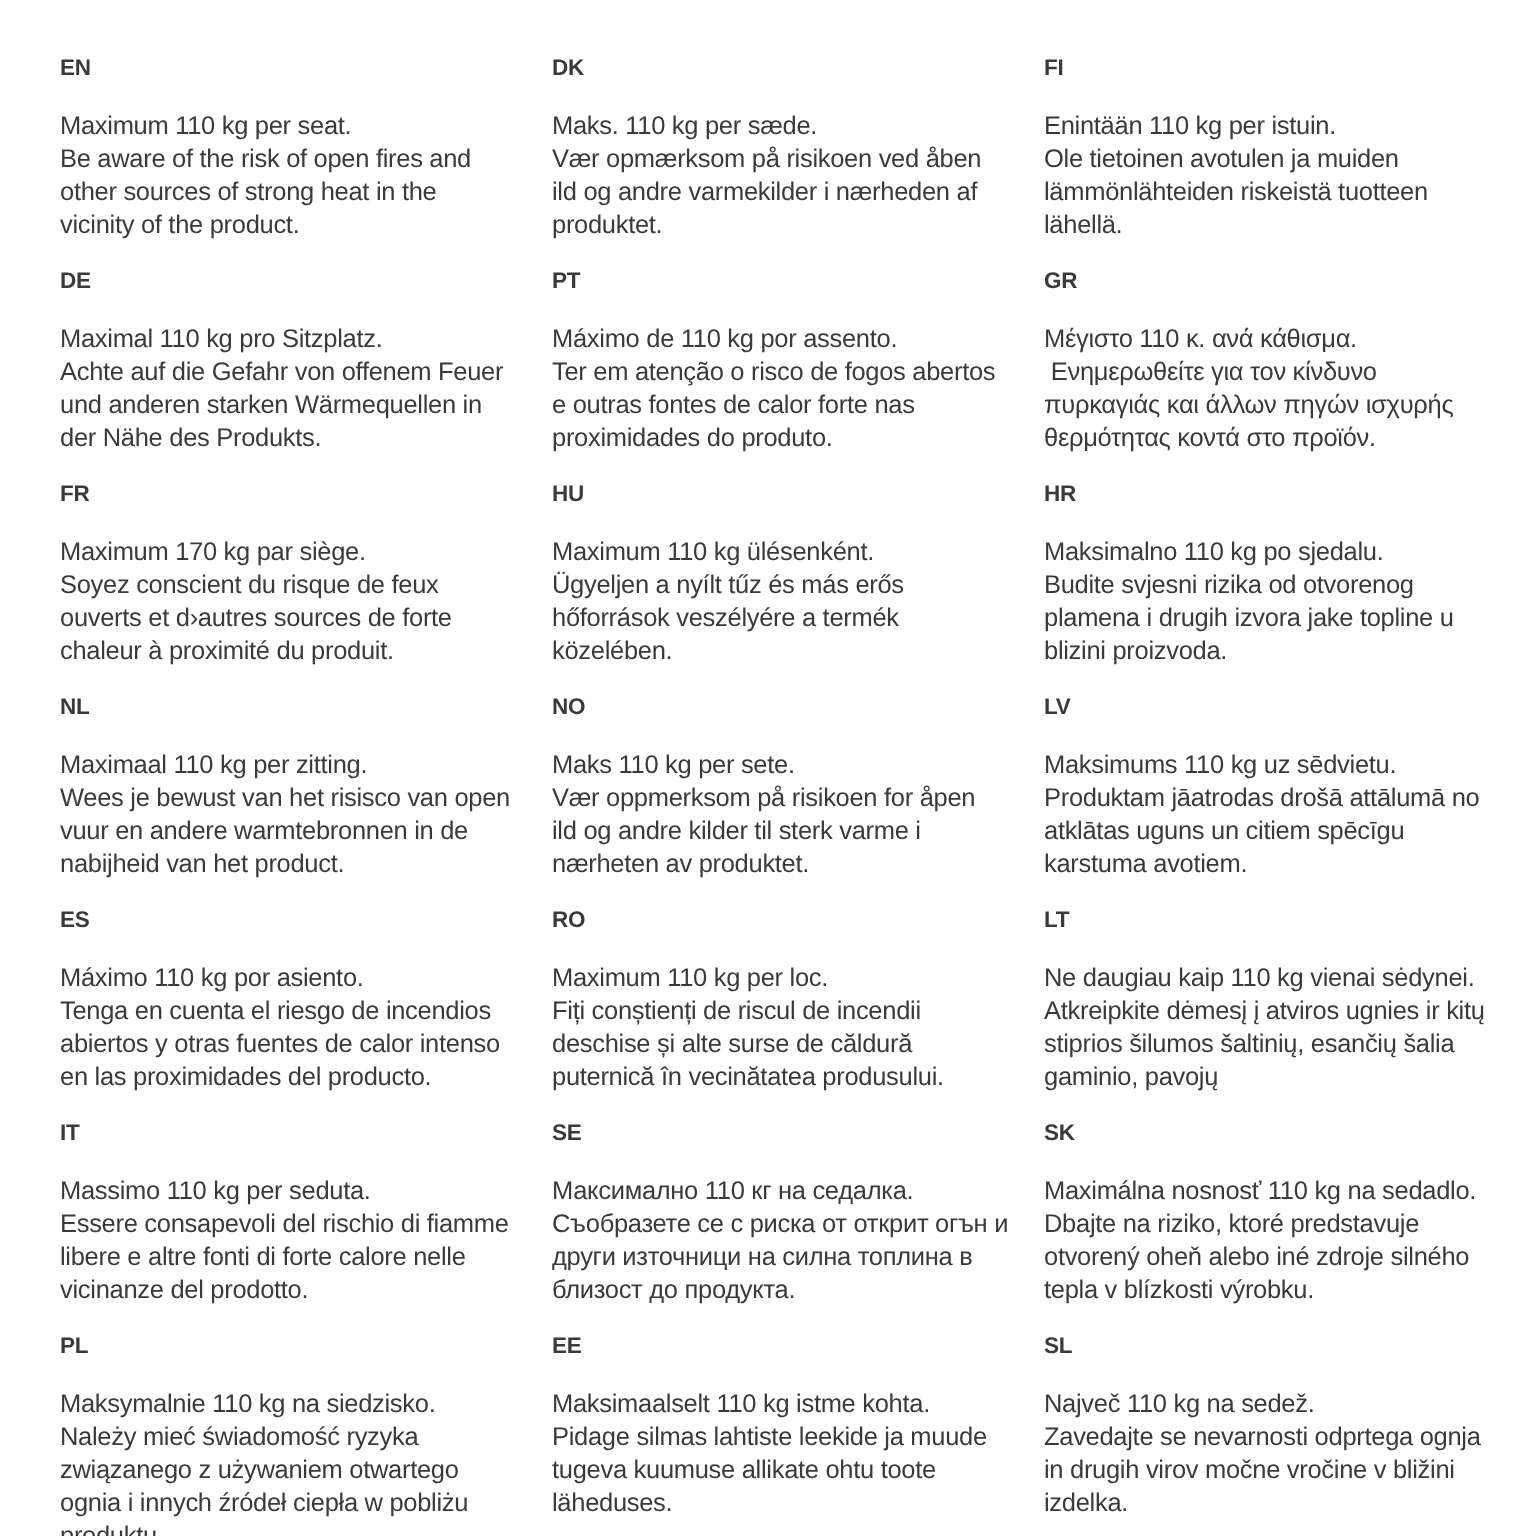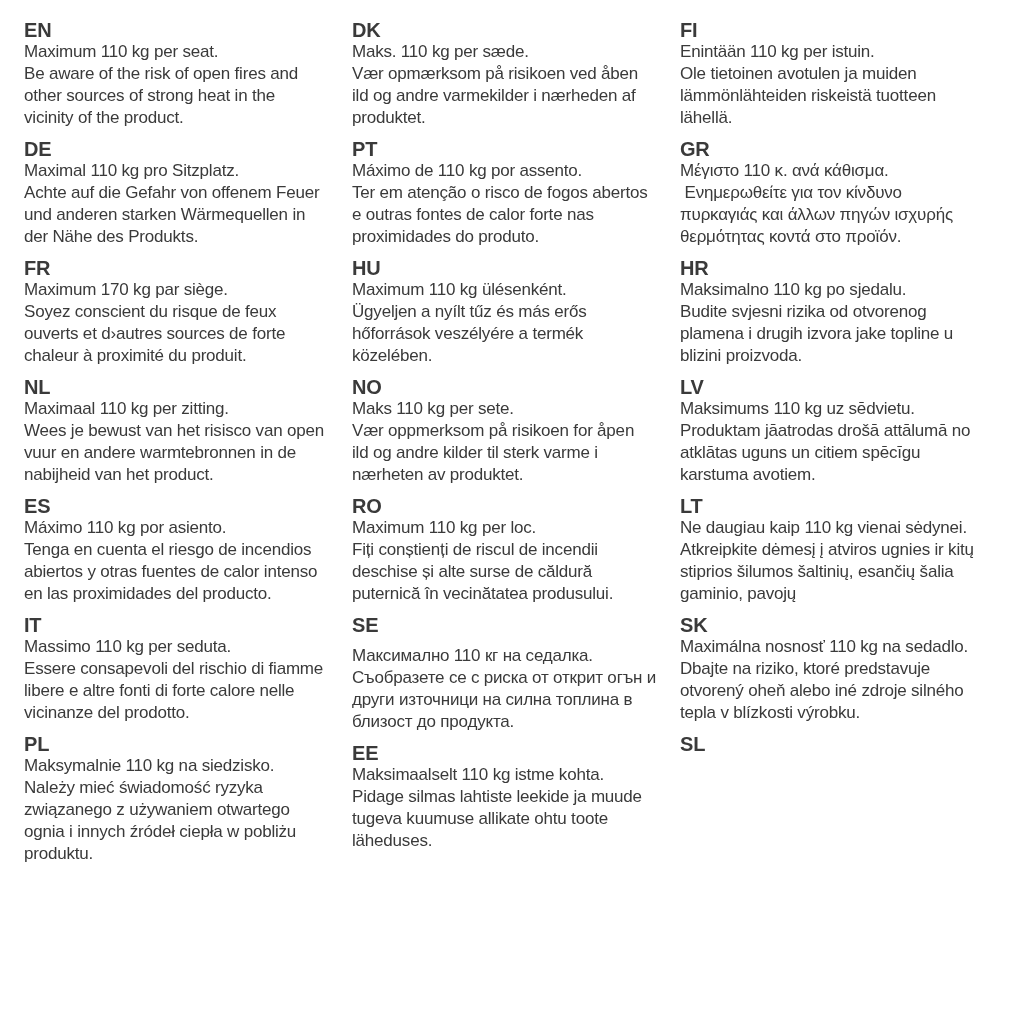--- a/index.html
+++ b/index.html
@@ -26,31 +26,31 @@
   }
   .column {
     display: block;
     min-width: 0;
     overflow: visible;
   }
   .lang-block {
     margin: 0 0 9px 0;
   }
   .lang-code {
-    font-size: 20px;
+    font-size: 15px;
     line-height: 22px;
     font-weight: bold;
-    margin: 0;
+    margin: 16px;
     letter-spacing: -0.2px;
     white-space: pre;
   }
   .block-text {
     font-size: 17px;
     line-height: 22px;
-    margin: 0;
+    margin: 16px;
     letter-spacing: -0.2px;
     white-space: pre;
   }
 </style>
 </head>
 <body>
 
 <div class="sheet">
   <div class="column">
       <section class="lang-block">
@@ -195,15 +195,19 @@
   </section>
       <section class="lang-block">
     <h2 class="lang-code">SK</h2>
     <p class="block-text">Maximálna nosnosť 110 kg na sedadlo.
 Dbajte na riziko, ktoré predstavuje
 otvorený oheň alebo iné zdroje silného
 tepla v blízkosti výrobku.</p>
   </section>
       <section class="lang-block">
     <h2 class="lang-code">SL</h2>
+    <p class="block-text">Največ 110 kg na sedež.
+Zavedajte se nevarnosti odprtega ognja
+in drugih virov močne vročine v bližini
+izdelka.</p>
   </section>
     </div>
 </div>
 
 </body></html>

